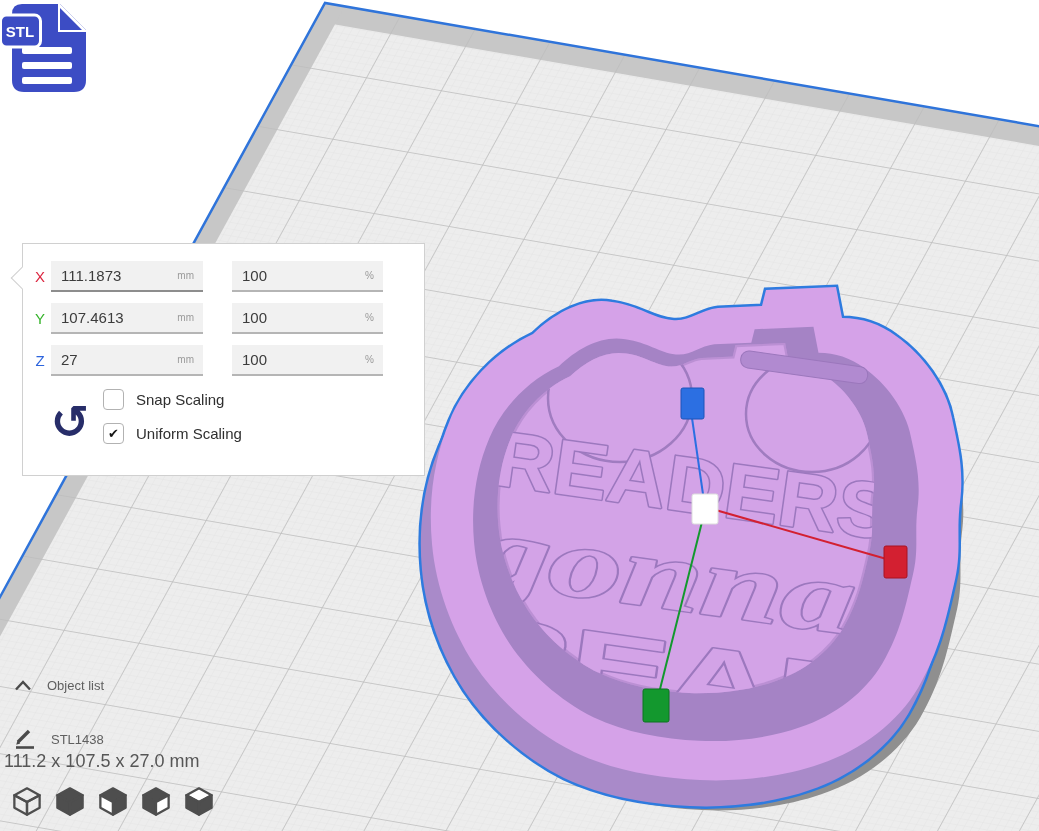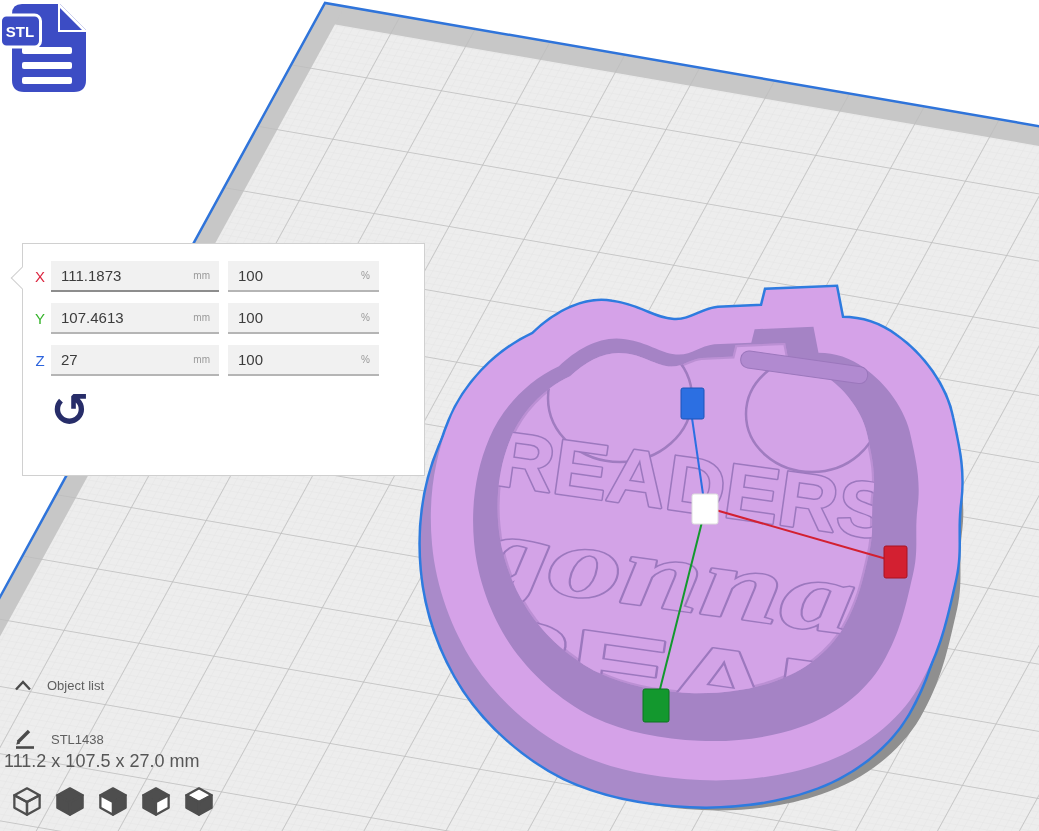--- a/index.html
+++ b/index.html
@@ -23,21 +23,21 @@
     position:absolute;left:-9px;top:26px;width:15px;height:15px;background:#ffffff;
     border-left:1px solid #d0d0d0;border-bottom:1px solid #d0d0d0;
     transform:rotate(45deg);
   }
   .rows{padding:17px 16px 0 6px;}
   .srow{display:flex;align-items:center;margin-bottom:11px;}
   .axis{width:22px;text-align:center;font-size:15px;flex:none;}
   .axis.x{color:#dc2640;} .axis.y{color:#35b32a;} .axis.z{color:#2c64dd;}
   .field{position:relative;background:#f1f1f1;border-bottom:2px solid #b5b5b5;
          height:29px;display:flex;align-items:center;box-sizing:content-box;}
-  .field.mm{width:168px;margin-right:9px;}
+  .field.mm{width:152px;margin-right:29px;}
   .field.pct{width:151px;}
   .srow.row-x .field.mm{border-bottom-color:#8d8d8d;}
   .field input{
     border:none;background:transparent;color:#3c3c3c;width:100%;
     font-family:"Liberation Sans",sans-serif;font-size:15px;
     padding:0 36px 0 10px;outline:none;
   }
   .unit{position:absolute;right:9px;color:#9a9a9a;font-size:10px;pointer-events:none;}
   .controls{display:flex;margin-top:4px;}
   .reset{
@@ -190,20 +190,30 @@
         <input type="text" value="100" style="">
         <span class="unit">%</span>
       </div>
     </div>
   </div>
 
   <div class="controls">
     <button class="reset">
       <span>↺</span>
     </button>
+    <div class="checks">
+      <div class="checkrow">
+        <span class="checkbox"></span>
+        <span class="checklabel">Snap Scaling</span>
+      </div>
+      <div class="checkrow">
+        <span class="checkbox">✔</span>
+        <span class="checklabel">Uniform Scaling</span>
+      </div>
+    </div>
   </div>
 </div>
 
 <div class="objlist-row">
   <svg width="18" height="13" viewBox="0 0 18 13">
     <polyline points="2,10.5 9,3 16,10.5" fill="none" stroke="#4a4a4a" stroke-width="2.4"></polyline>
   </svg>
   <span class="info-label">Object list</span>
 </div>
 

